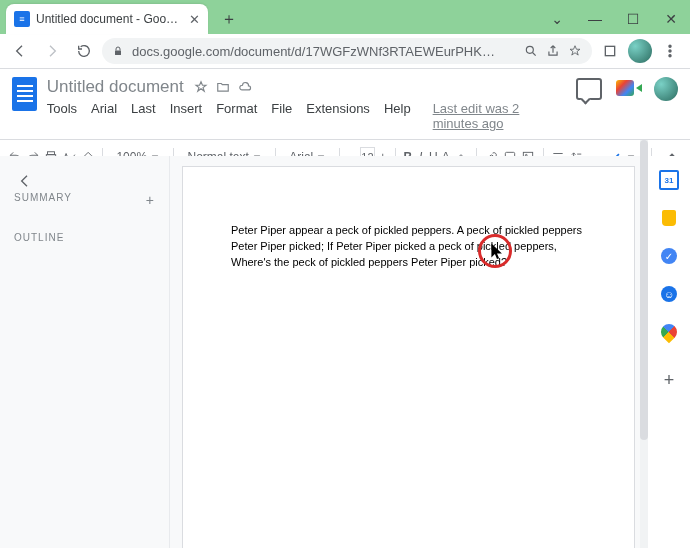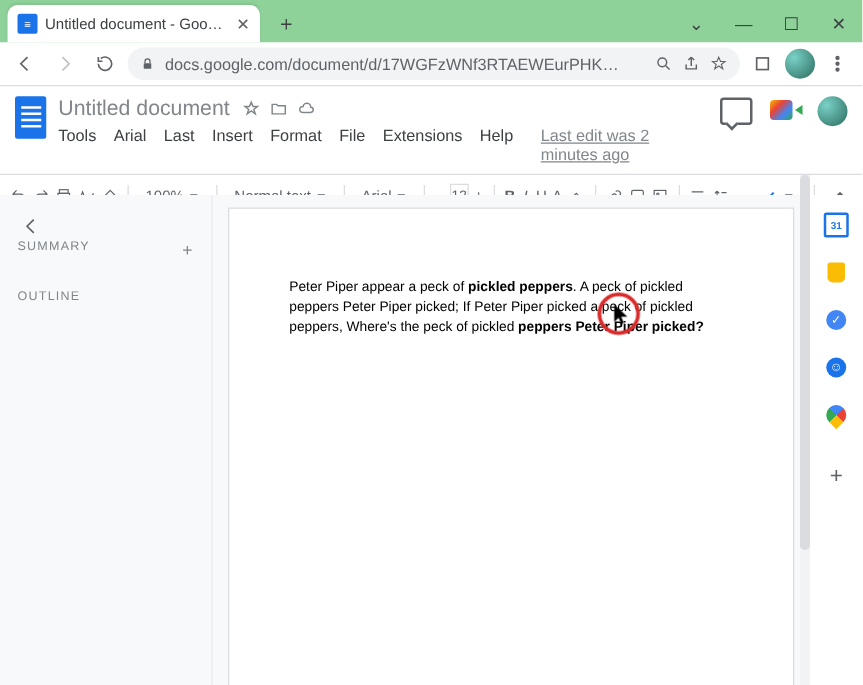--- a/index.html
+++ b/index.html
@@ -72,21 +72,21 @@
 
 .sidebar{width:170px;background:#f8f9fa;border-right:1px solid #e8eaed;padding:14px;box-sizing:border-box}
 .sb-back{width:22px;height:22px;display:flex;align-items:center;justify-content:center;color:#5f6368;cursor:pointer}
 .sb-heading{display:flex;justify-content:space-between;font-size:10px;letter-spacing:1px;color:#80868b;cursor:pointer}
 .sb-heading .plus{font-size:14px}
 .sb-sub{font-size:10px;letter-spacing:1px;color:#80868b;margin-top:24px}
 .sb-hint{font-size:11px;color:#9aa0a6;margin-top:10px;line-height:1.4}
 
 .page-area{flex:1;overflow:auto;padding:10px 12px}
 .page{background:#fff;border:1px solid #dadce0;min-height:470px;padding:56px 48px;box-sizing:border-box;font-family:Arial,sans-serif;font-size:11px;line-height:1.45;color:#000}
-.page b{font-weight:700}
+.page b{font-weight:400}
 
 .sidepanel{width:42px;background:#fff;border-left:1px solid #e8eaed;display:flex;flex-direction:column;align-items:center;padding-top:14px;gap:18px}
 .sp-icon{width:20px;height:20px;display:flex;align-items:center;justify-content:center;cursor:pointer}
 .sp-cal{width:16px;height:16px;border:2px solid #1a73e8;border-radius:2px;position:relative}
 .sp-cal::before{content:"31";position:absolute;inset:0;display:flex;align-items:center;justify-content:center;font-size:8px;color:#1a73e8;font-weight:700}
 .sp-keep{width:14px;height:16px;background:#fbbc04;border-radius:2px 2px 4px 4px}
 .sp-tasks{width:16px;height:16px;border-radius:50%;background:#4285f4;display:flex;align-items:center;justify-content:center;color:#fff;font-size:10px}
 .sp-contacts{width:16px;height:16px;border-radius:50%;background:#1a73e8;display:flex;align-items:center;justify-content:center;color:#fff;font-size:10px}
 .sp-maps{width:16px;height:16px;background:conic-gradient(#4285f4 0 25%,#ea4335 0 50%,#fbbc04 0 75%,#34a853 0);border-radius:50% 50% 50% 0;transform:rotate(-45deg)}
 .sp-plus{width:20px;height:20px;display:flex;align-items:center;justify-content:center;color:#5f6368;font-size:18px;margin-top:10px}

